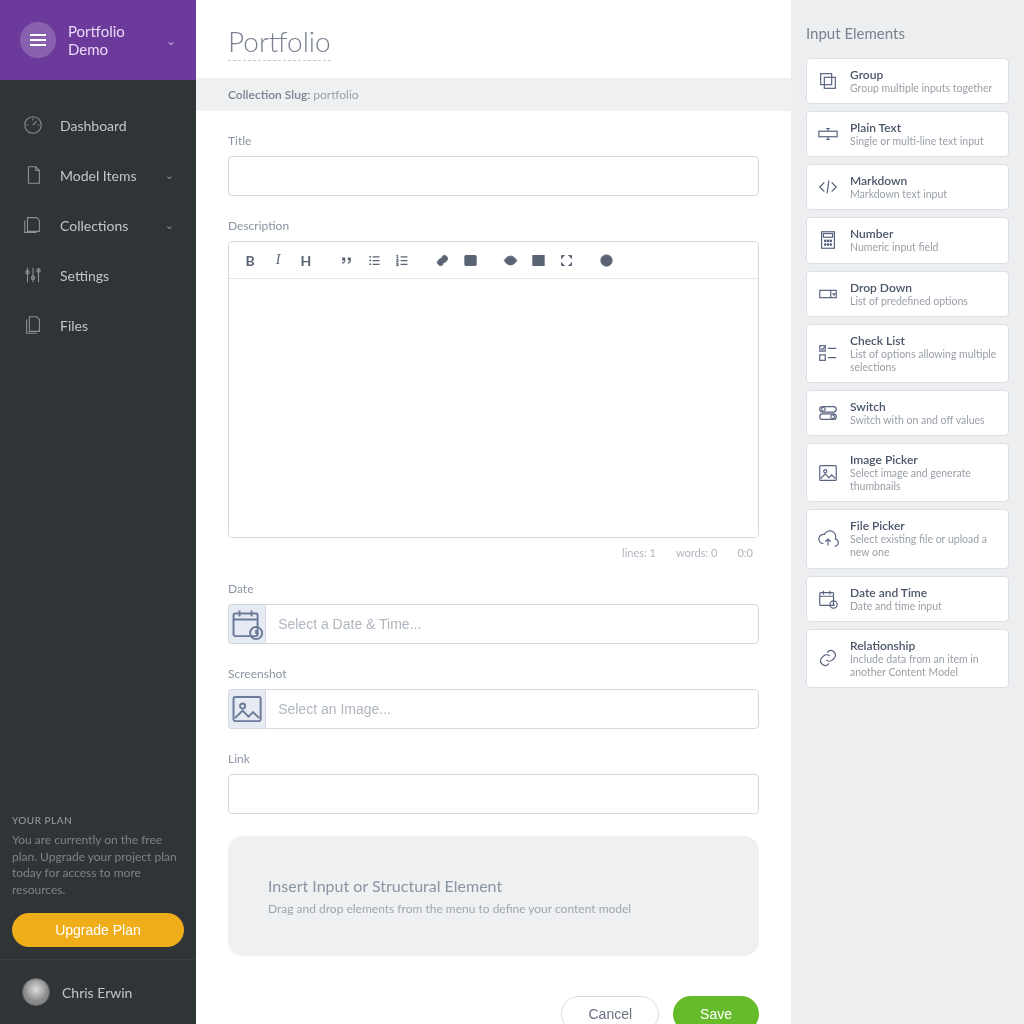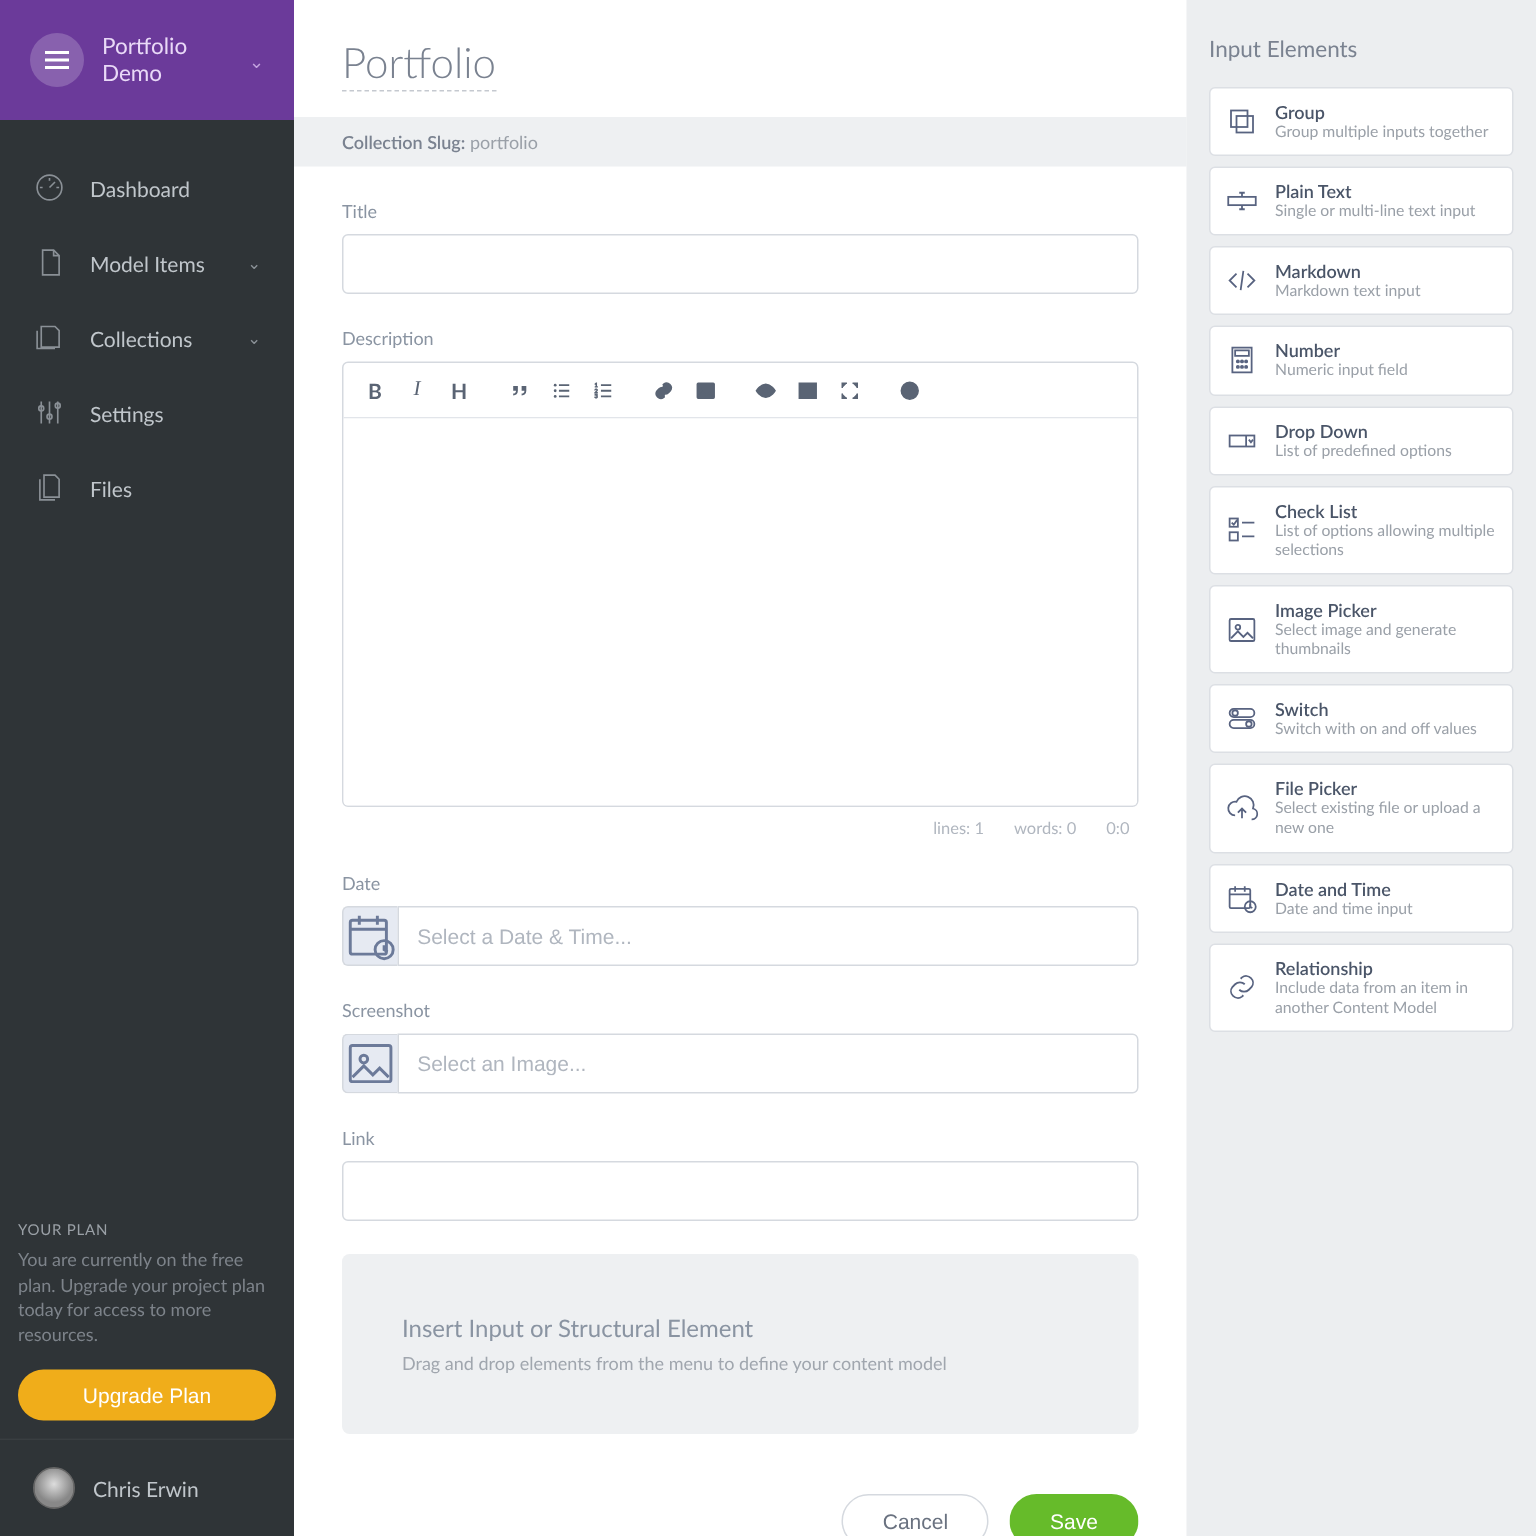--- a/index.html
+++ b/index.html
@@ -113,21 +113,21 @@
 .input-group { display: flex; }
 .input-addon {
   width: 40px; background: #e6eaf2; border: 1px solid #d5d9df; border-right: none;
   border-radius: 4px 0 0 4px;
   display: flex; align-items: center; justify-content: center;
 }
 .input-addon svg { stroke: #6c7a99; fill: none; stroke-width: 1.3; }
 .input-group .text-input { border-radius: 0 4px 4px 0; }
 .text-input::placeholder { color: #b0b6bf; }
 .dropzone {
-  background: #eef0f2; border-radius: 5px; padding: 40px;
+  background: #eef0f2; border-radius: 15px; padding: 40px;
   color: #9aa0a8; margin-top: 10px;
 }
 .dropzone-title { font-size: 16px; color: #8a94a2; margin-bottom: 6px; font-weight: 400; }
 .dropzone-sub { font-size: 12px; color: #a0a6ae; }
 
 .footer-bar {
   display: flex; justify-content: flex-end; gap: 14px;
   padding: 20px 32px 24px;
   border-top: 0;
 }
@@ -457,47 +457,47 @@
             </svg>
           </span>
         <span class="pal-text">
             <span class="pal-name">Check List</span>
             <span class="pal-desc">List of options allowing multiple selections</span>
           </span>
       </div>
       <div class="pal-item">
         <span class="pal-icon">
             <svg viewBox="0 0 24 24">
-              <rect x="3" y="4" width="18" height="16" rx="1"></rect>
-              <circle cx="9" cy="10" r="1.7"></circle>
-              <path d="M4 18l5-5 4 4 3-3 4 4"></path>
-            </svg>
-          </span>
-        <span class="pal-text">
-            <span class="pal-name">Image Picker</span>
-            <span class="pal-desc">Select image and generate thumbnails</span>
-          </span>
-      </div>
-      <div class="pal-item">
-        <span class="pal-icon">
-            <svg viewBox="0 0 24 24">
               <rect x="3" y="5" width="18" height="6" rx="3"></rect>
               <circle cx="7" cy="8" r="2"></circle>
               <rect x="3" y="13" width="18" height="6" rx="3"></rect>
               <circle cx="17" cy="16" r="2"></circle>
             </svg>
           </span>
         <span class="pal-text">
             <span class="pal-name">Switch</span>
             <span class="pal-desc">Switch with on and off values</span>
           </span>
       </div>
       <div class="pal-item">
         <span class="pal-icon">
             <svg viewBox="0 0 24 24">
+              <rect x="3" y="4" width="18" height="16" rx="1"></rect>
+              <circle cx="9" cy="10" r="1.7"></circle>
+              <path d="M4 18l5-5 4 4 3-3 4 4"></path>
+            </svg>
+          </span>
+        <span class="pal-text">
+            <span class="pal-name">Image Picker</span>
+            <span class="pal-desc">Select image and generate thumbnails</span>
+          </span>
+      </div>
+      <div class="pal-item">
+        <span class="pal-icon">
+            <svg viewBox="0 0 24 24">
               <path d="M7 17a5 5 0 1 1 1-9.9A6 6 0 0 1 20 12a4 4 0 0 1-1 7.9"></path>
               <path d="M12 12v7M9 15l3-3 3 3"></path>
             </svg>
           </span>
         <span class="pal-text">
             <span class="pal-name">File Picker</span>
             <span class="pal-desc">Select existing file or upload a new one</span>
           </span>
       </div>
       <div class="pal-item">

